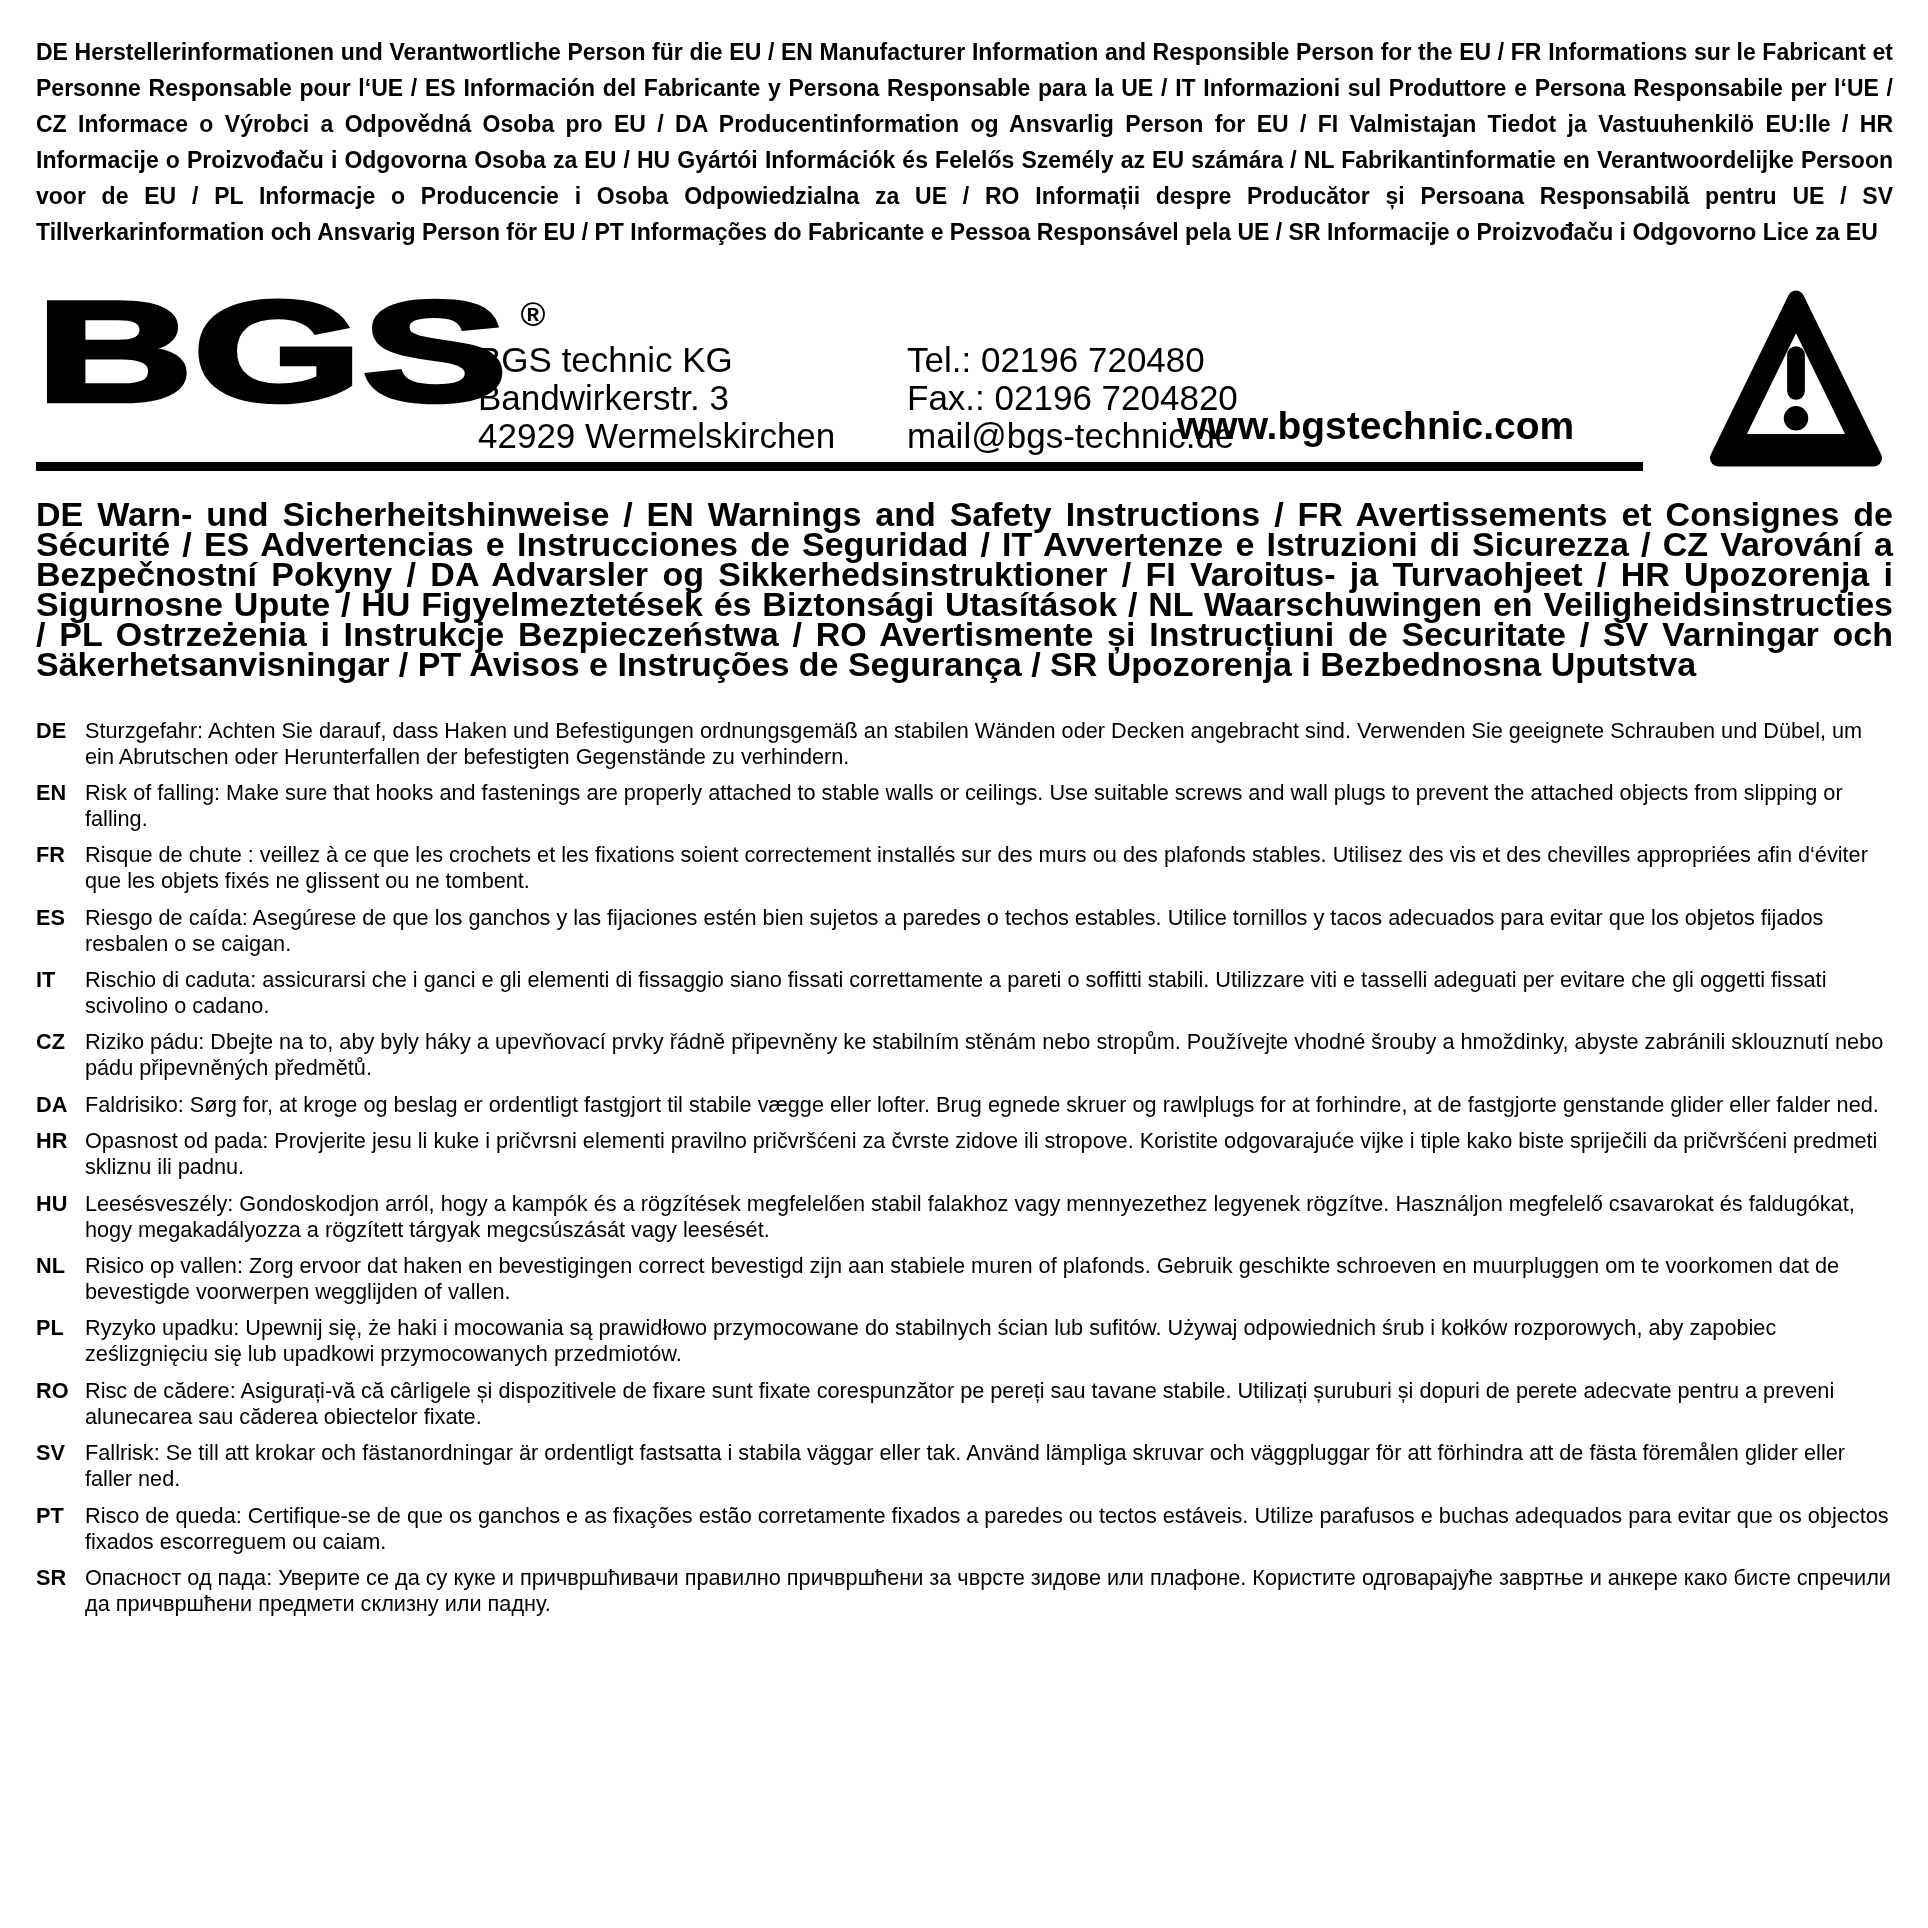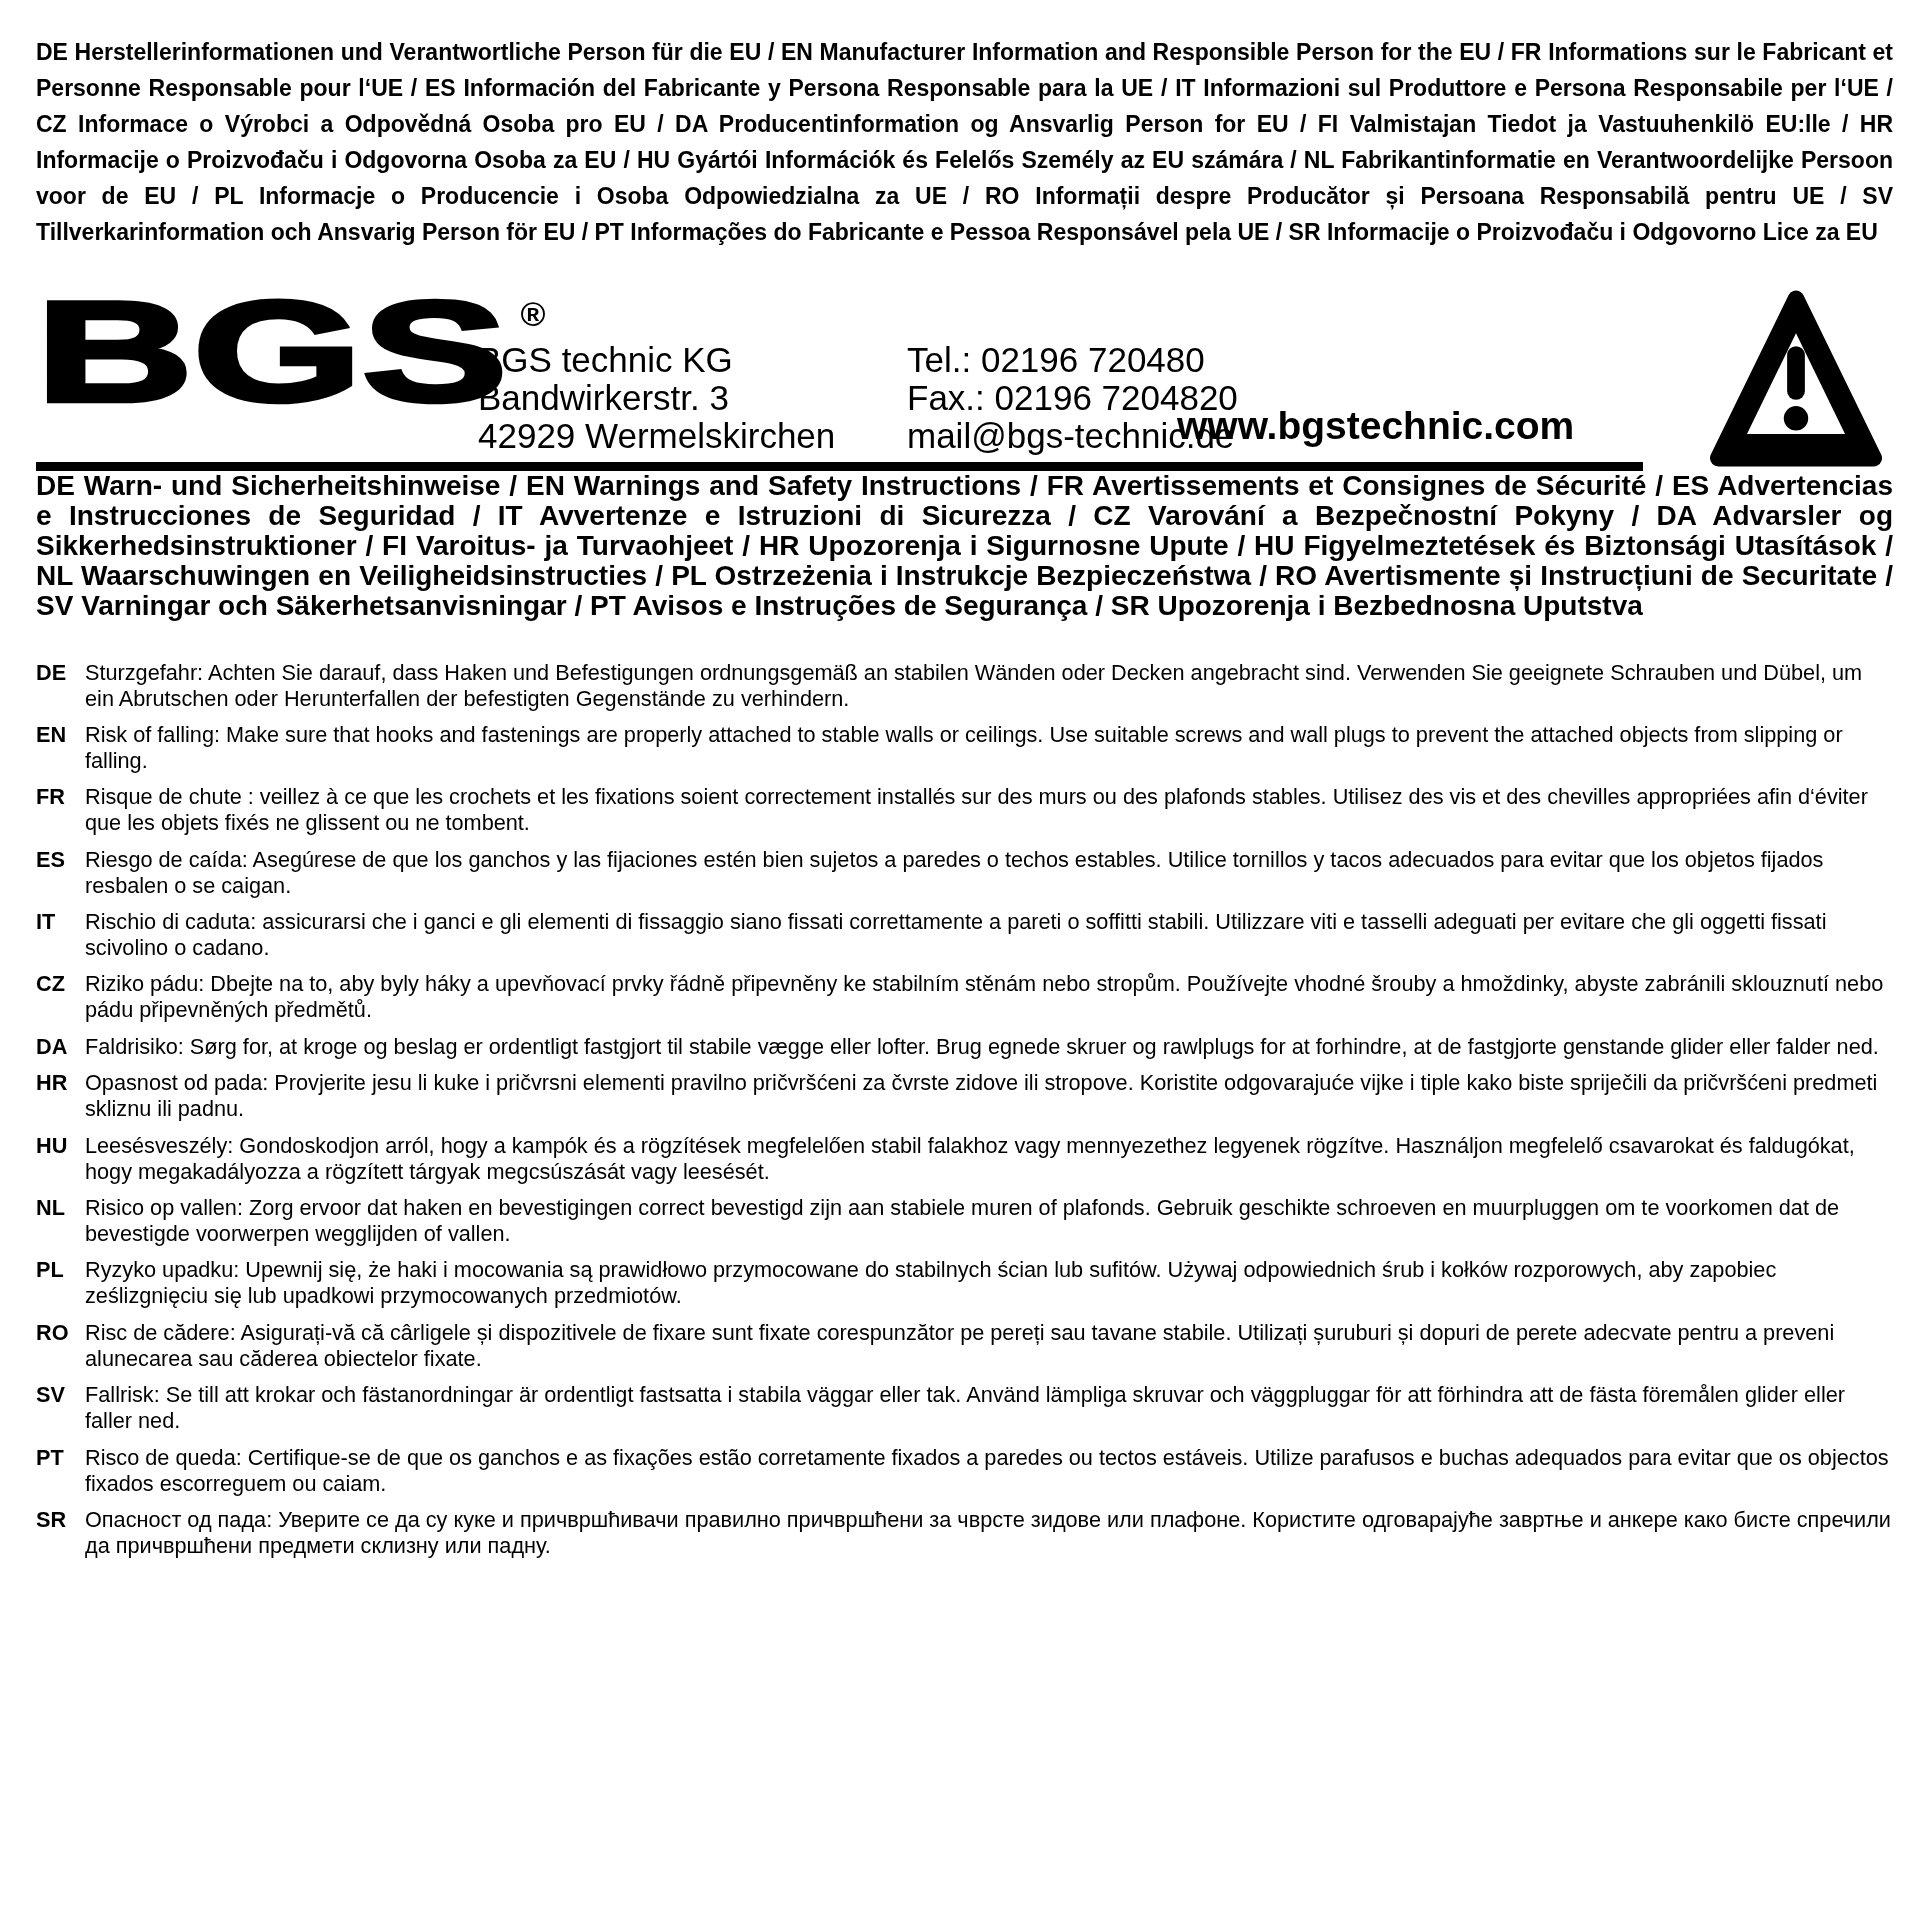--- a/index.html
+++ b/index.html
@@ -33,22 +33,23 @@
     line-height: 1;
     white-space: nowrap;
   }
   .address, .contact { position: absolute; top: 91px; font-size: 35px; line-height: 38px; }
   .address { left: 442px; }
   .contact { left: 871px; }
   .website { position: absolute; left: 1141px; top: 154px; font-size: 39px; font-weight: bold; white-space: nowrap; }
   .warning-triangle { position: absolute; left: 1673px; top: 36px; }
   .divider { width: 1607px; height: 8.5px; background: #000; }
   .warn-heading {
+    margin-top: 28px;
     font-weight: bold;
-    font-size: 28px;
+    font-size: 34px;
     line-height: 30px;
     text-align: justify;
     width: 1857px;
   }
   .instructions { margin-top: 39px; width: 1857px; }
   .instr-row { display: flex; font-size: 21.7px; line-height: 26px; margin-bottom: 10.4px; }
   .instr-code { font-weight: bold; flex: 0 0 49px; width: 49px; }
   .instr-text { flex: 1; }
 </style>
 </head>

